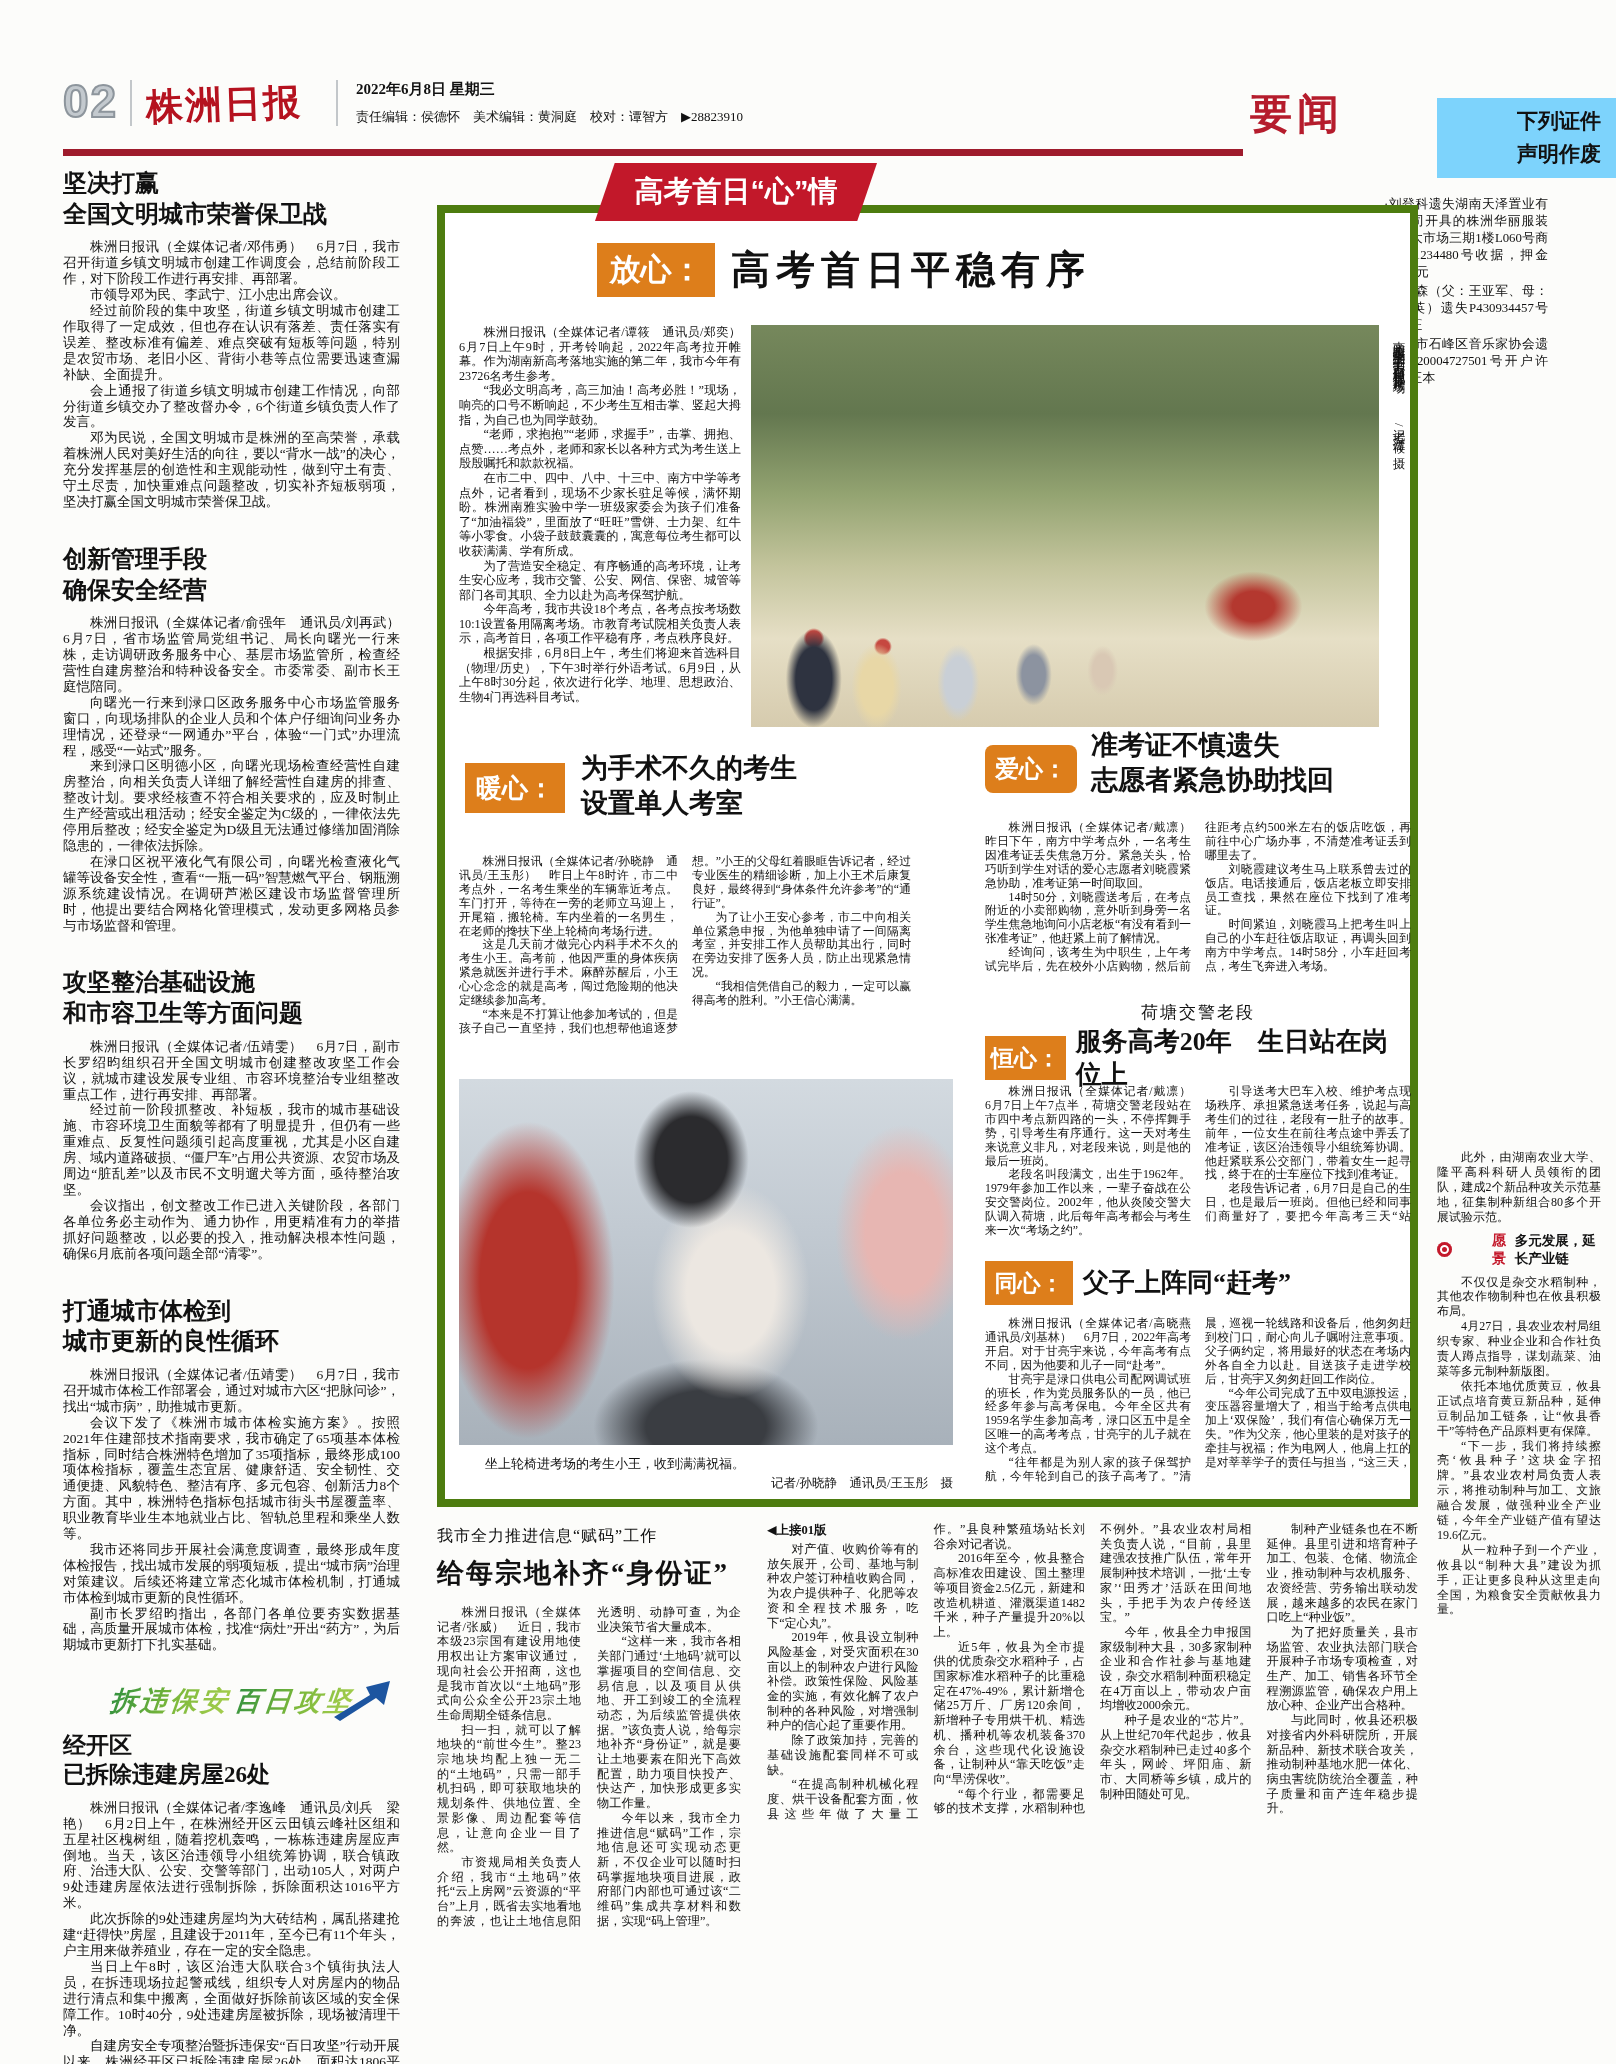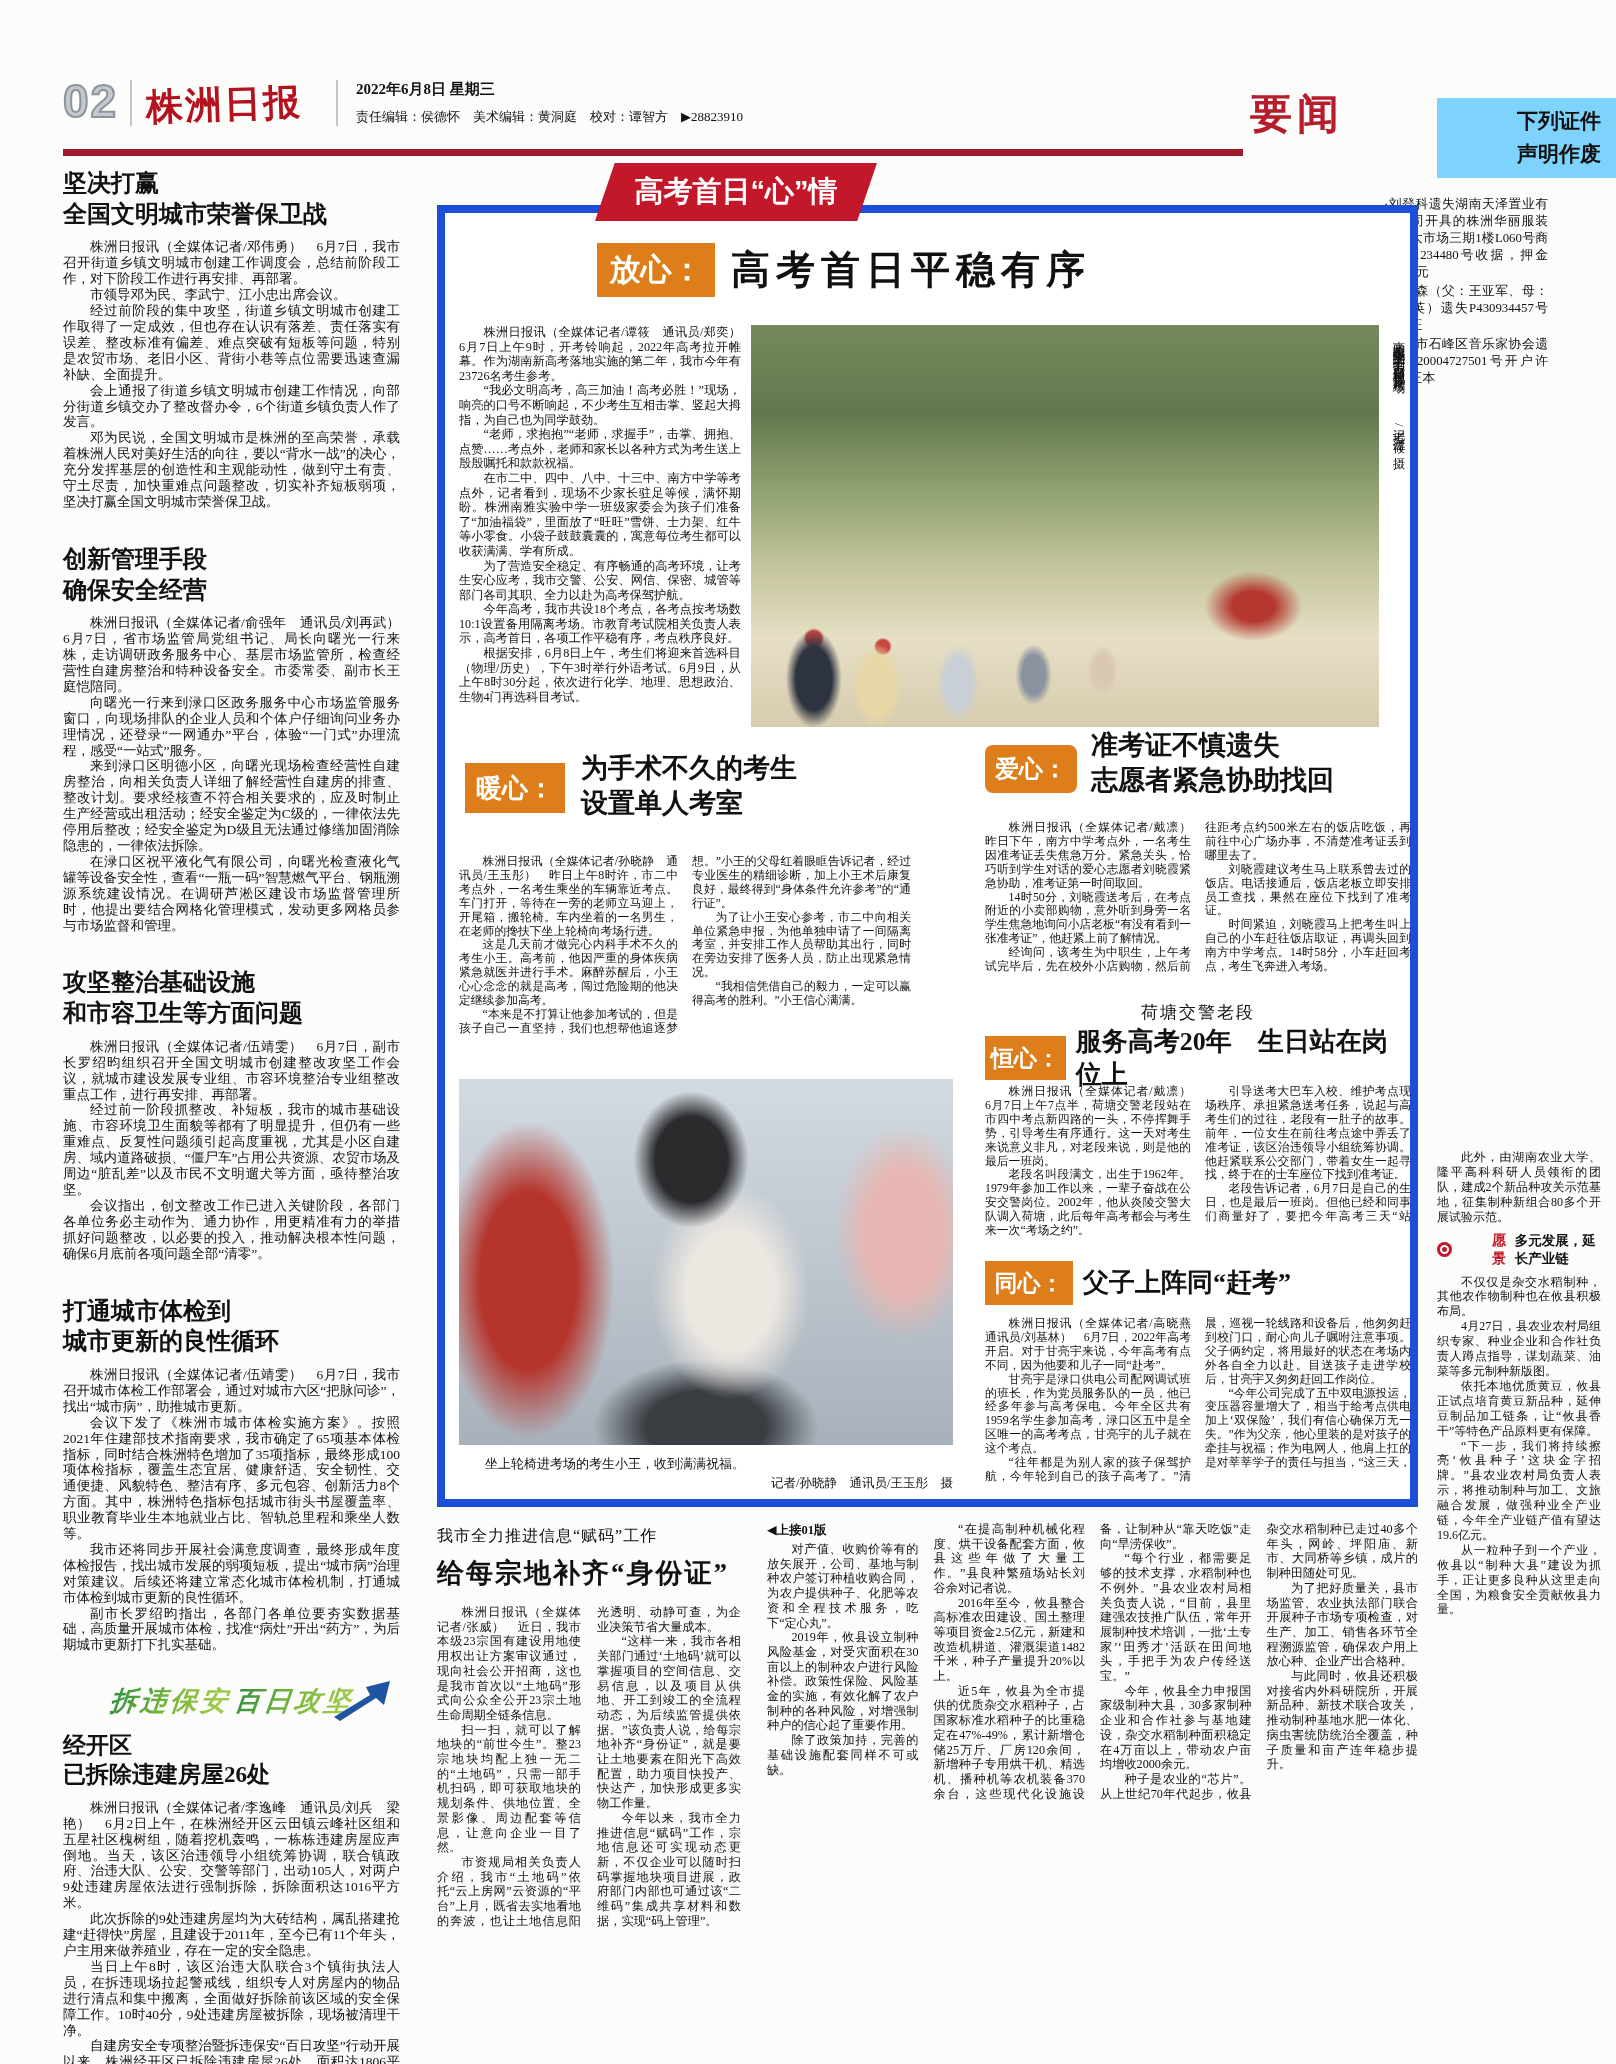--- a/index.html
+++ b/index.html
@@ -32,21 +32,21 @@
   .leftcol h2{font-size:24px;line-height:1.28;margin:0 0 10px 0;font-weight:bold;}
   .leftcol p.p{font-size:13.5px;line-height:15.9px;}
   .leftcol .art{margin-bottom:34px;}
   .demlogo{text-align:center;margin:6px 0 14px 0;position:relative;}
   .demlogo .gl{font-style:italic;font-weight:bold;font-size:27px;line-height:1.1;letter-spacing:3px;
      background:linear-gradient(110deg,#2f8f3f,#79b73a,#a9d04f);-webkit-background-clip:text;background-clip:text;
      color:transparent;transform:skewX(-6deg);display:inline-block;}
   .demlogo svg{position:absolute;right:8px;bottom:-4px;}
   .serifhead{font-family:"Liberation Serif","DejaVu Serif",serif !important;}
   
-  .redbox{width:981px;height:1302px;border:8px solid #1d4ed8;box-sizing:border-box;background:#fff;}
+  .redbox{width:981px;height:1302px;border:8px solid #4d7c0f;box-sizing:border-box;background:#fff;}
   .banner{width:282px;height:58px;background:#c2182a;color:#fff;display:flex;align-items:center;justify-content:center;
           font-size:29px;font-weight:bold;clip-path:polygon(7% 0,100% 0,93% 100%,0 100%);}
   .headrow{display:flex;align-items:center;gap:16px;}
   .olabel{background:#dd7e1b;color:#fff;font-weight:bold;display:flex;align-items:center;justify-content:center;text-align:center;}
   .h-main{width:118px;height:54px;font-size:31px;}
   .mainhead{font-size:39px;font-weight:bold;letter-spacing:6px;}
   .bodytxt p.p{font-size:12.2px;line-height:14.6px;}
   .smalltxt p.p{font-size:11.8px;line-height:13.9px;}
   .cols2{column-count:2;column-gap:14px;}
   .photo{overflow:hidden;}
@@ -270,17 +270,18 @@
     <div>
         <p class="p">对产值、收购价等有的放矢展开，公司、基地与制种农户签订种植收购合同，为农户提供种子、化肥等农资和全程技术服务，吃下“定心丸”。</p>
         <p class="p">2019年，攸县设立制种风险基金，对受灾面积在30亩以上的制种农户进行风险补偿。政策性保险、风险基金的实施，有效化解了农户制种的各种风险，对增强制种户的信心起了重要作用。</p>
         <p class="p">除了政策加持，完善的基础设施配套同样不可或缺。</p>
         <p class="p">“在提高制种机械化程度、烘干设备配套方面，攸县这些年做了大量工作。”县良种繁殖场站长刘谷余对记者说。</p>
         <p class="p">2016年至今，攸县整合高标准农田建设、国土整理等项目资金2.5亿元，新建和改造机耕道、灌溉渠道1482千米，种子产量提升20%以上。</p>
         <p class="p">近5年，攸县为全市提供的优质杂交水稻种子，占国家标准水稻种子的比重稳定在47%-49%，累计新增仓储25万斤、厂房120余间，新增种子专用烘干机、精选机、播种机等农机装备370余台，这些现代化设施设备，让制种从“靠天吃饭”走向“旱涝保收”。</p>
         <p class="p">“每个行业，都需要足够的技术支撑，水稻制种也不例外。”县农业农村局相关负责人说，“目前，县里建强农技推广队伍，常年开展制种技术培训，一批‘土专家’‘田秀才’活跃在田间地头，手把手为农户传经送宝。”</p>
         <p class="p">今年，攸县全力申报国家级制种大县，30多家制种企业和合作社参与基地建设，杂交水稻制种面积稳定在4万亩以上，带动农户亩均增收2000余元。</p>
         <p class="p">种子是农业的“芯片”。从上世纪70年代起步，攸县杂交水稻制种已走过40多个年头，网岭、坪阳庙、新市、大同桥等乡镇，成片的制种田随处可见。</p>
+        <p class="p">制种产业链条也在不断延伸。县里引进和培育种子加工、包装、仓储、物流企业，推动制种与农机服务、农资经营、劳务输出联动发展，越来越多的农民在家门口吃上“种业饭”。</p>
         <p class="p">为了把好质量关，县市场监管、农业执法部门联合开展种子市场专项检查，对生产、加工、销售各环节全程溯源监管，确保农户用上放心种、企业产出合格种。</p>
         <p class="p">与此同时，攸县还积极对接省内外科研院所，开展新品种、新技术联合攻关，推动制种基地水肥一体化、病虫害统防统治全覆盖，种子质量和亩产连年稳步提升。</p>
       </div>
   </div>
 </div>
 
 </body></html>

